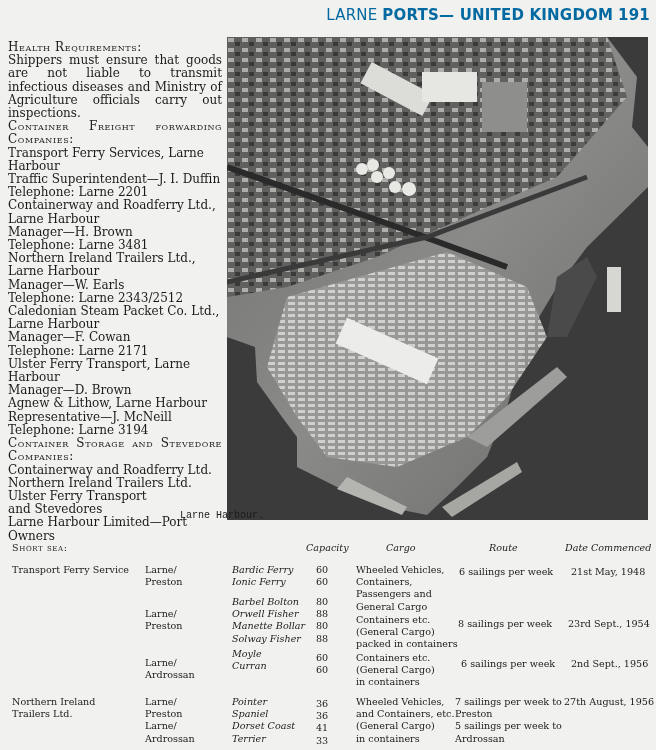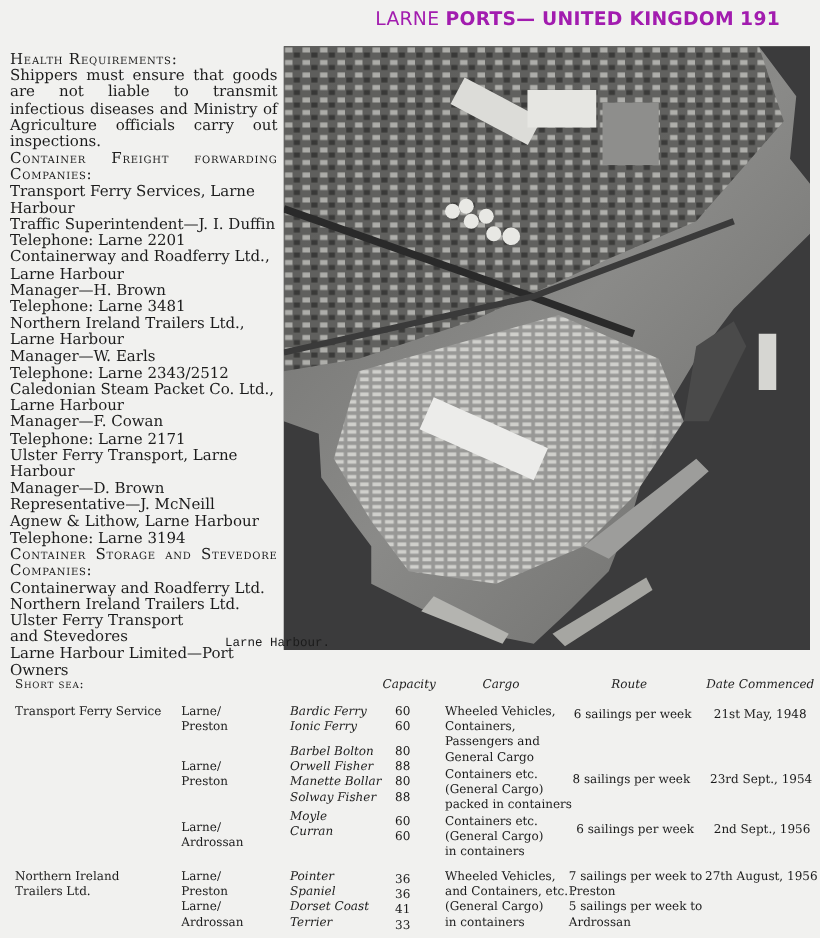--- a/index.html
+++ b/index.html
@@ -1,17 +1,17 @@
 <!DOCTYPE html>
 <html><head>
 <meta charset="utf-8">
 <style>
   html,body{margin:0;padding:0;}
   body{width:656px;height:750px;background:#f1f1ef;position:relative;overflow:hidden;color:#1b1b1b;font-family:"DejaVu Serif",serif;}
-  .running-head{position:absolute;top:6px;right:32px;font-family:"DejaVu Sans",sans-serif;font-size:15px;letter-spacing:0.2px;color:#a21caf;}
+  .running-head{position:absolute;top:6px;right:6px;font-family:"DejaVu Sans",sans-serif;font-size:15px;letter-spacing:0.2px;color:#0369a1;}
   .running-head .place{font-weight:normal;}
   .running-head .sec{font-weight:bold;}
   .running-head .num{font-weight:bold;}
   .left-col{position:absolute;left:8px;top:41px;width:214px;font-size:12px;line-height:13.2px;}
   .left-col p{margin:0;}
   .sc{font-variant:small-caps;letter-spacing:0.6px;}
   .just{text-align:justify;}
   .photo{position:absolute;left:227px;top:37px;width:421px;height:483px;background:#3a3a3a;overflow:hidden;}
   .caption{position:absolute;left:132px;top:510px;font-family:Liberation Mono, monospace;font-size:10px;padding-left:48px;}
   .tbl{position:absolute;left:0;top:536px;width:656px;font-size:9.6px;line-height:12.2px;}
@@ -43,22 +43,22 @@
     <p>Northern Ireland Trailers Ltd.,</p>
     <p>Larne Harbour</p>
     <p>Manager—W. Earls</p>
     <p>Telephone: Larne 2343/2512</p>
     <p>Caledonian Steam Packet Co. Ltd.,</p>
     <p>Larne Harbour</p>
     <p>Manager—F. Cowan</p>
     <p>Telephone: Larne 2171</p>
     <p>Ulster Ferry Transport, Larne Harbour</p>
     <p>Manager—D. Brown</p>
+    <p>Agnew &amp; Lithow, Larne Harbour</p>
     <p>Representative—J. McNeill</p>
-    <p>Agnew &amp; Lithow, Larne Harbour</p>
     <p>Telephone: Larne 3194</p>
   </div>
   <p class="sc just">Container Storage and Stevedore Companies:</p>
   <div>
     <p>Containerway and Roadferry Ltd.</p>
     <p>Northern Ireland Trailers Ltd.</p>
     <p>Ulster Ferry Transport</p>
     <p>and Stevedores</p>
     <p>Larne Harbour Limited—Port Owners</p>
   </div>

